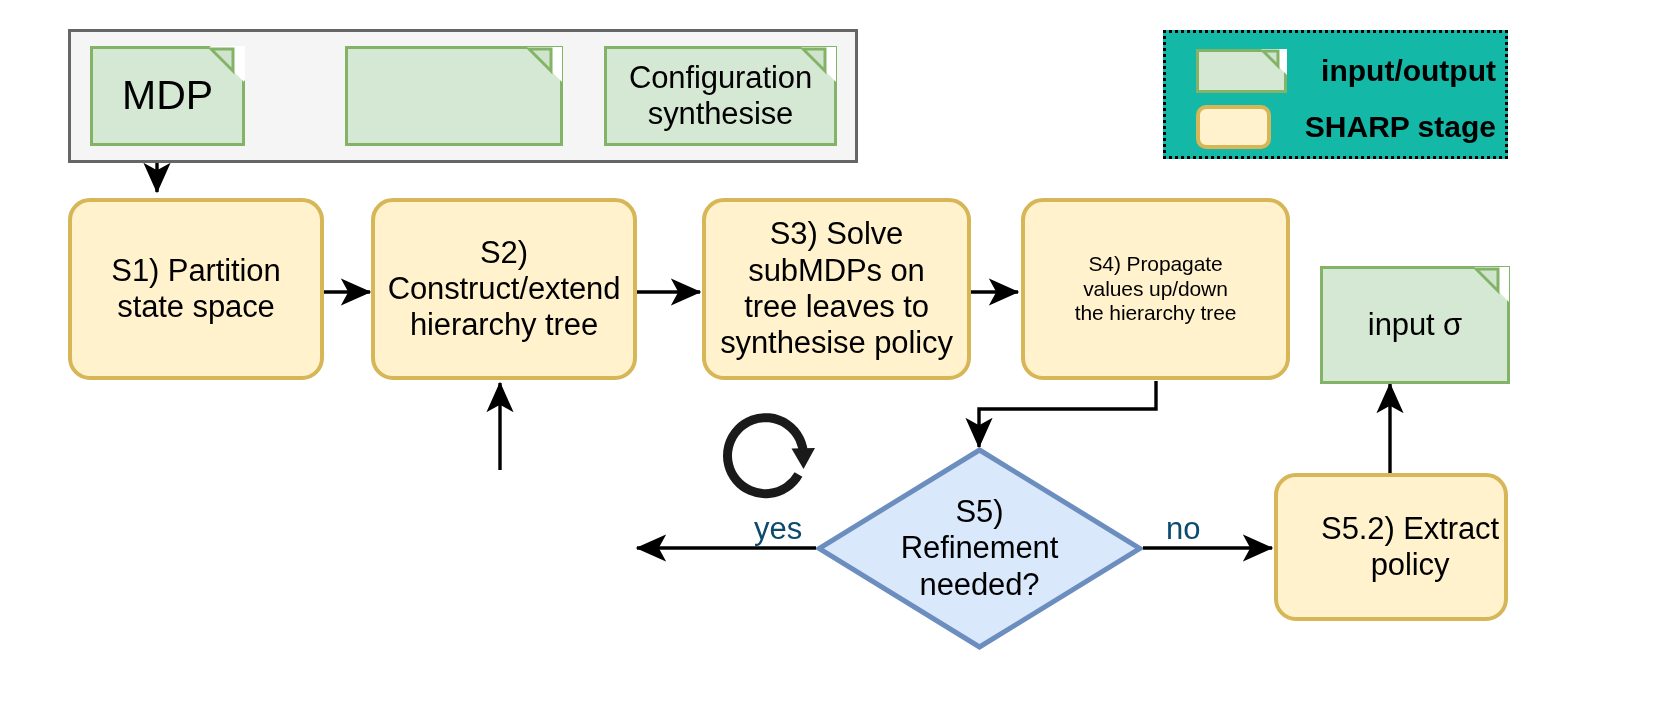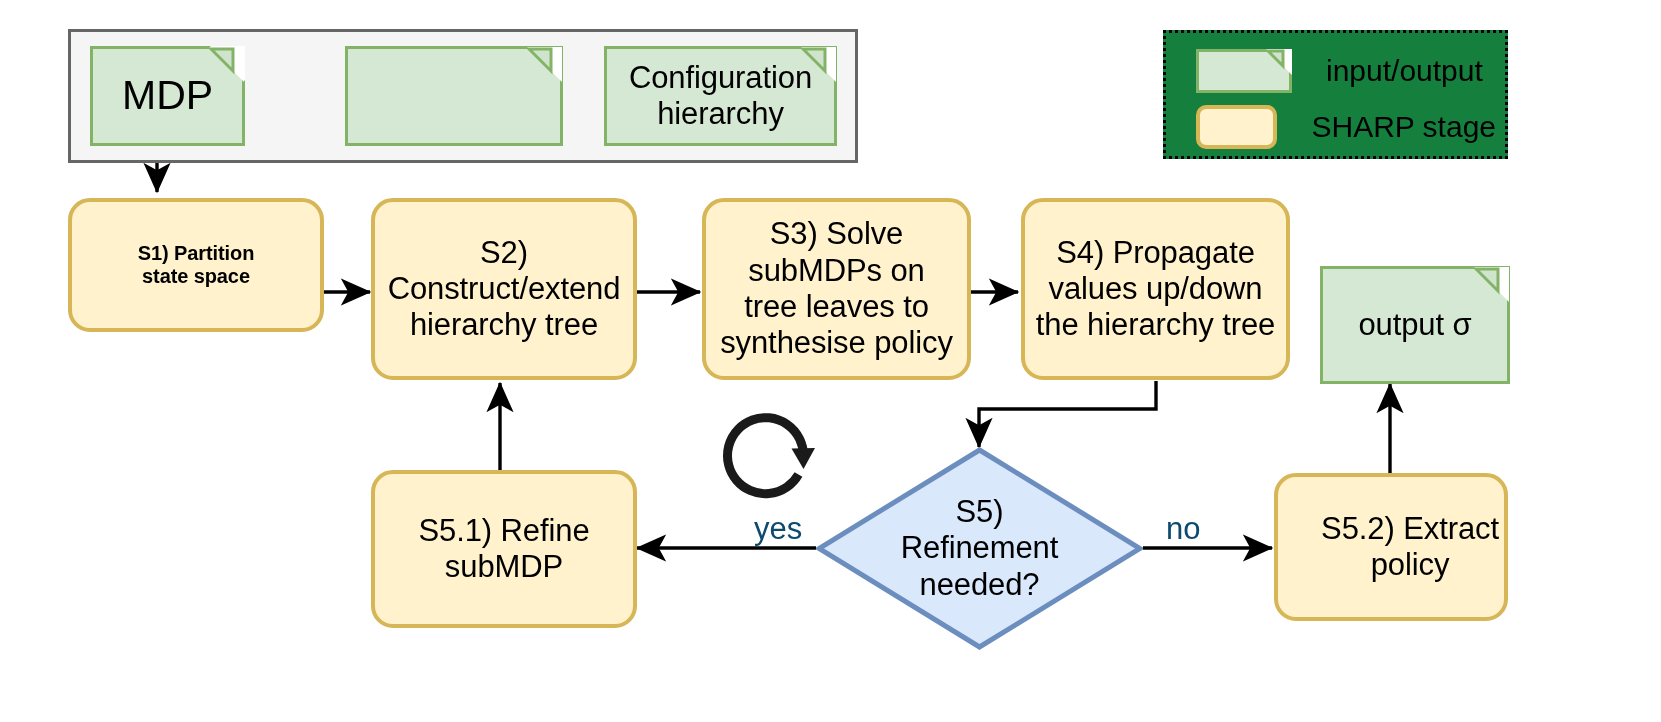--- a/index.html
+++ b/index.html
@@ -110,21 +110,22 @@
     color: #0c4a6e;
     background: transparent;
     white-space: nowrap;
   }
 
   
   .legend {
     position: absolute;
     box-sizing: border-box;
     border: 3px dotted #000000;
-    background: #15803d;
+    background: #14b8a6;
+    font-weight: bold;
   }
   .legend-row {
     position: absolute;
     display: flex;
     align-items: center;
   }
   .legend-swatch-doc {
     position: relative;
     width: 96px;
     height: 44px;
@@ -201,88 +202,84 @@
       <path d="M2,2 L24,2 L24,24 z" fill="#cfe3cd" stroke="#82b366" stroke-width="3"></path>
     </svg>
   </div>
 
   <div class="doc" style="left:604px; top:46px; width:233px; height:100px; font-size:31px;">
     <svg class="fold-edge" viewBox="0 0 35 35">
       <path d="M35,0 L35,35 L0,0 z" fill="#ffffff"></path>
       <path d="M2,2 L24,2 L24,24 z" fill="#cfe3cd" stroke="#82b366" stroke-width="3"></path>
     </svg>
     <span class="node-label">Configuration
-hierarchy</span>
+synthesise</span>
   </div>
 
   <div class="legend" style="left:1163px; top:30px; width:345px; height:129px;">
     <div class="legend-row" style="left:30px; top:12px; width:300px; height:52px;">
       <span class="legend-swatch-doc">
         <svg style="position:absolute;top:-3px;right:-3px;width:26px;height:26px;" viewBox="0 0 26 26">
           <path d="M26,0 L26,26 L0,0 z" fill="#ffffff"></path>
           <path d="M2,2 L17,2 L17,17 z" fill="#cfe3cd" stroke="#82b366" stroke-width="3"></path>
         </svg>
       </span>
       <span class="legend-text" style="font-size:30px;">input/output</span>
     </div>
     <div class="legend-row" style="left:30px; top:68px; width:300px; height:52px;">
       <span class="legend-swatch-stage"></span>
       <span class="legend-text" style="font-size:30px;text-align:center;">SHARP stage</span>
     </div>
   </div>
 
-  <div class="stage" style="left:68px; top:198px; width:256px; height:134px; font-size:20px;font-weight:bold;">
+  <div class="stage" style="left:68px; top:198px; width:256px; height:182px; font-size:31px;">
     <span class="node-label">S1) Partition
 state space</span>
   </div>
 
   <div class="stage" style="left:371px; top:198px; width:266px; height:182px; font-size:31px;">
     <span class="node-label">S2)
 Construct/extend
 hierarchy tree</span>
   </div>
 
   <div class="stage" style="left:702px; top:198px; width:269px; height:182px; font-size:31px;">
     <span class="node-label">S3) Solve
 subMDPs on
 tree leaves to
 synthesise policy</span>
   </div>
 
-  <div class="stage" style="left:1021px; top:198px; width:269px; height:182px; font-size:31px;">
+  <div class="stage" style="left:1021px; top:198px; width:269px; height:182px; font-size:21px;">
     <span class="node-label">S4) Propagate
 values up/down
 the hierarchy tree</span>
   </div>
 
-  <div class="stage" style="left:371px; top:470px; width:266px; height:158px; font-size:31px;">
-    <span class="node-label">S5.1) Refine
-subMDP</span>
-  </div>
 
   <div class="stage" style="left:1274px; top:473px; width:234px; height:148px; font-size:31px;padding-left:38px;">
     <span class="node-label">S5.2) Extract
 policy</span>
   </div>
 
   <div class="diamond-wrap" style="left:816px; top:447px; width:327px; height:203px; font-size:31px;">
     <svg class="dia-svg" width="327" height="203" viewBox="0 0 327 203">
       <path d="M163.5,3 L324,101.5 L163.5,200 L3,101.5 z" fill="#dae8fc" stroke="#6c8ebf" stroke-width="5"></path>
     </svg>
     <span class="node-label">S5)
 Refinement
 needed?</span>
   </div>
 
   <div class="doc" style="left:1320px; top:266px; width:190px; height:118px; font-size:31px;">
     <svg class="fold-edge" viewBox="0 0 35 35">
       <path d="M35,0 L35,35 L0,0 z" fill="#ffffff"></path>
       <path d="M2,2 L24,2 L24,24 z" fill="#cfe3cd" stroke="#82b366" stroke-width="3"></path>
     </svg>
-    <span class="node-label">output σ</span>
+    <span class="node-label">input σ</span>
   </div>
 
   <span class="edge-label" style="left:754px; top:511px; font-size:31px;">yes</span>
   <span class="edge-label" style="left:1166px; top:511px; font-size:31px;">no</span>
 
   <svg class="loop-icon" style="left:712px; top:403px; width:110px; height:106px;" viewBox="0 0 110 106" xmlns="http://www.w3.org/2000/svg">
     <path d="M91.5,52.5 A38,38 0 1 0 86.5,71.5" fill="none" stroke="#1a1a1a" stroke-width="9" stroke-linecap="butt"></path>
     <path d="M91.5,66 L103,45 L79.5,45.5 z" fill="#1a1a1a"></path>
   </svg>
 

